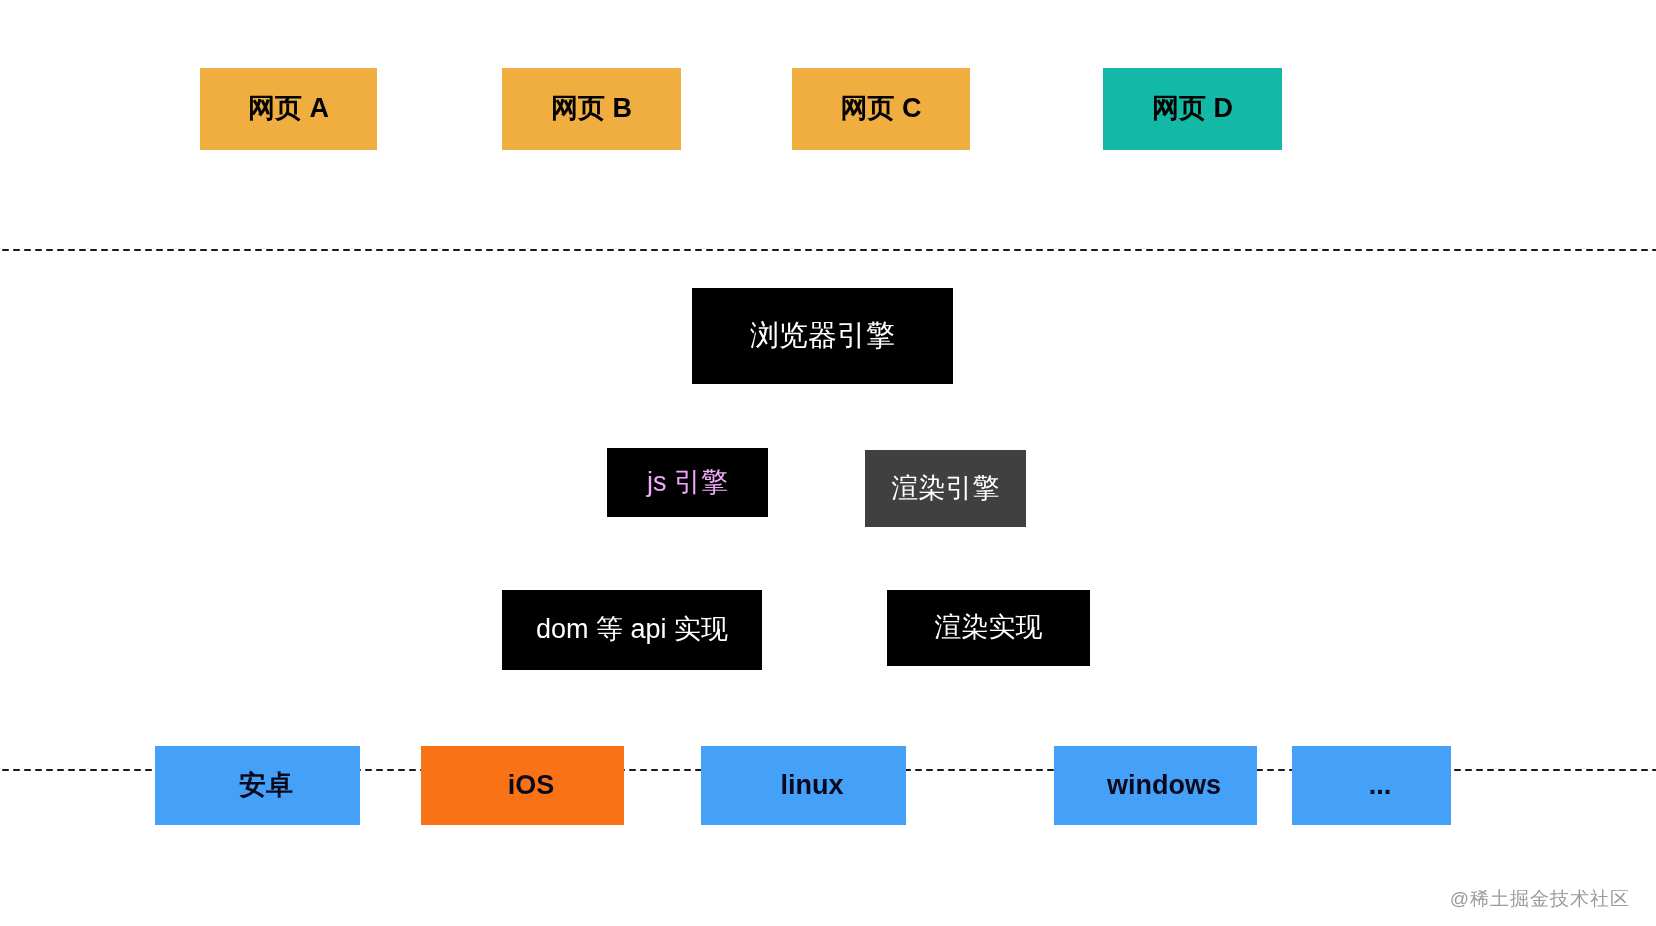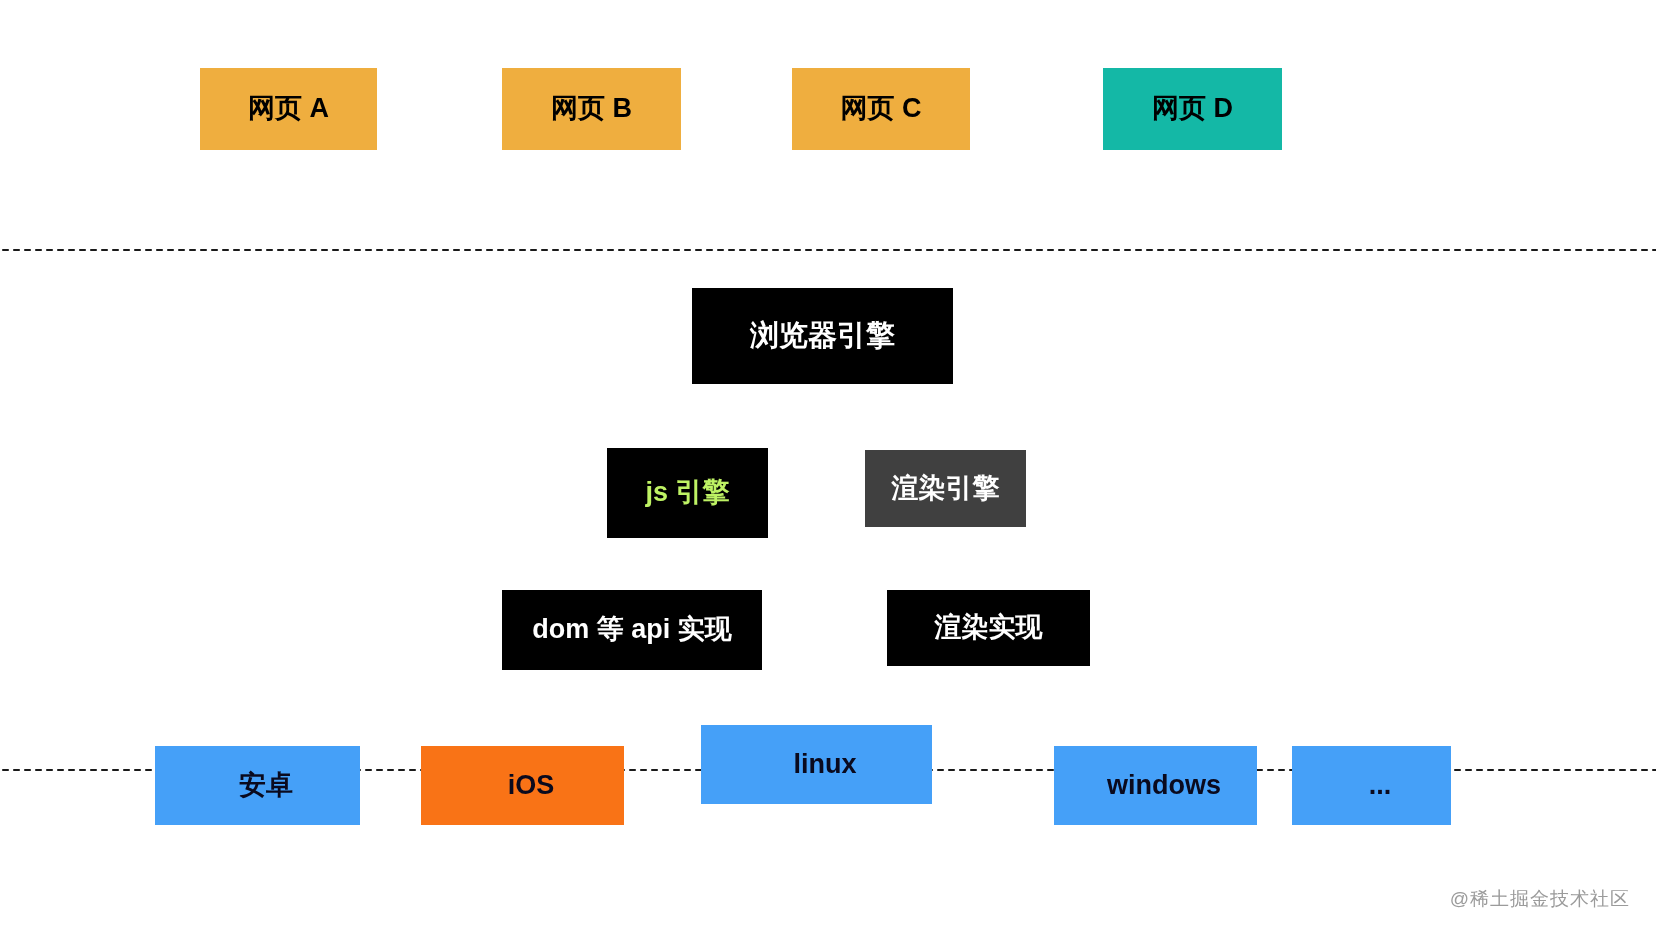--- a/index.html
+++ b/index.html
@@ -38,21 +38,21 @@
     background: #EFAE3F;
     color: #000000;
     font-size: 27px;
     font-weight: 700;
   }
 
   
   .layer-engine .node {
     background: #000000;
     color: #ffffff;
-    font-weight: 700;
+    font-weight: 400;
   }
   .node.engine-root { font-size: 29px; }
   .node.engine-sub  { font-size: 27px; }
   .node.engine-impl { font-size: 27px; }
 
   
   .layer-os .node {
     background: #45A0F8;
     color: #0a0a1e;
     font-size: 27px;
@@ -102,21 +102,21 @@
       <span class="node-label">网页 D</span>
     </div>
   </div>
 
   <div class="divider" style="top: 248px; background-image: radial-gradient(rgb(26, 26, 26) 42%, rgba(0, 0, 0, 0) 44%);"></div>
 
   <div class="layer-engine">
     <div class="node engine-root" style="left: 692px; top: 288px; width: 261px; height: 96px; background: rgb(0, 0, 0); color: rgb(255, 255, 255);">
       <span class="node-label">浏览器引擎</span>
     </div>
-    <div class="node engine-sub" style="left: 607px; top: 448px; width: 161px; height: 90px; background: rgb(0, 0, 0); color: #bef264;">
+    <div class="node engine-sub" style="left: 607px; top: 448px; width: 161px; height: 69px; background: rgb(0, 0, 0); color: #f0abfc;">
       <span class="node-label">js 引擎</span>
     </div>
     <div class="node engine-sub" style="left: 865px; top: 450px; width: 161px; height: 77px; background: #404040; color: rgb(255, 255, 255);">
       <span class="node-label">渲染引擎</span>
     </div>
     <div class="node engine-impl" style="left: 502px; top: 590px; width: 260px; height: 80px; background: rgb(0, 0, 0); color: rgb(255, 255, 255);">
       <span class="node-label">dom 等 api 实现</span>
     </div>
     <div class="node engine-impl" style="left: 887px; top: 590px; width: 203px; height: 76px; background: rgb(0, 0, 0); color: rgb(255, 255, 255);">
       <span class="node-label">渲染实现</span>
@@ -125,21 +125,21 @@
 
   <div class="divider" style="top: 768px; background-image: radial-gradient(rgb(26, 26, 26) 42%, rgba(0, 0, 0, 0) 44%);"></div>
 
   <div class="layer-os">
     <div class="node" style="left: 155px; top: 746px; width: 205px; height: 79px; background: rgb(69, 160, 248);">
       <span class="node-label">安卓</span>
     </div>
     <div class="node" style="left: 421px; top: 746px; width: 203px; height: 79px; background: #f97316;">
       <span class="node-label">iOS</span>
     </div>
-    <div class="node" style="left: 701px; top: 725px; width: 231px; height: 79px; background: rgb(69, 160, 248);">
+    <div class="node" style="left: 701px; top: 746px; width: 205px; height: 79px; background: rgb(69, 160, 248);">
       <span class="node-label">linux</span>
     </div>
     <div class="node" style="left: 1010px; top: 746px; width: 203px; height: 79px; background: rgb(69, 160, 248); margin-left: 44px;">
       <span class="node-label">windows</span>
     </div>
     <div class="node" style="left: 1292px; top: 746px; width: 159px; height: 79px; background: rgb(69, 160, 248);">
       <span class="node-label">...</span>
     </div>
   </div>
 

